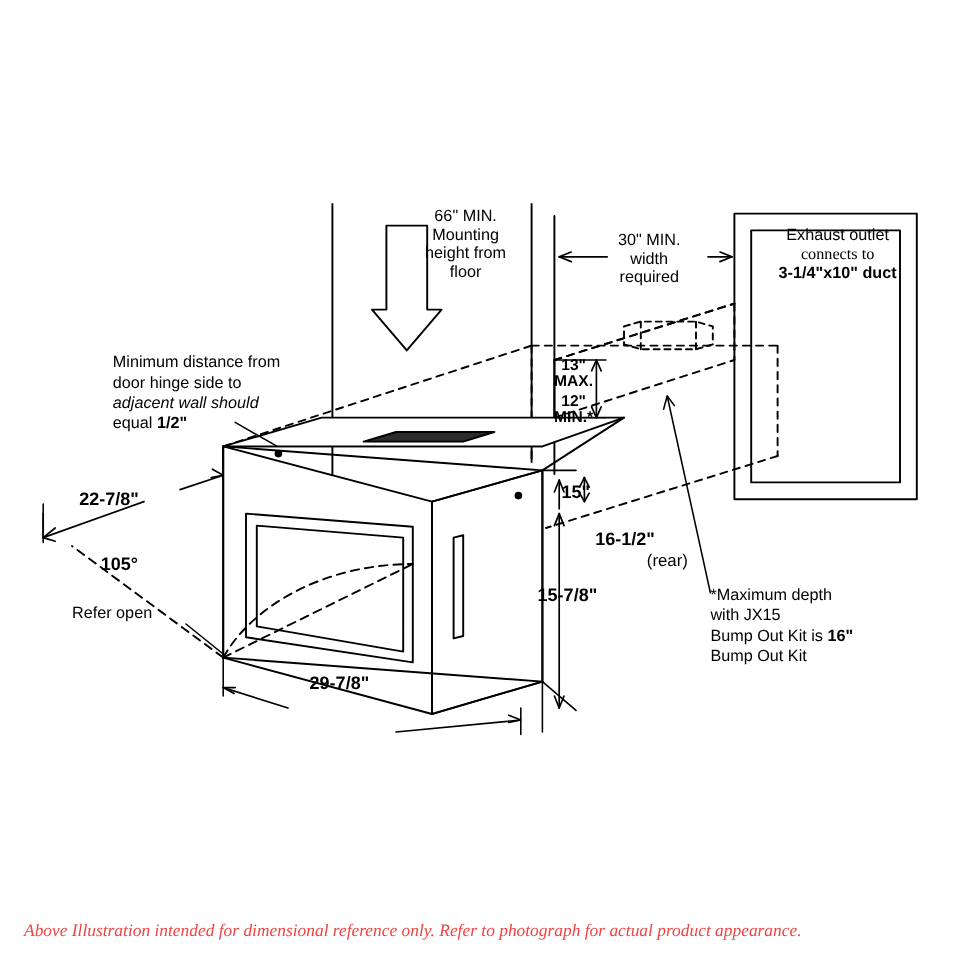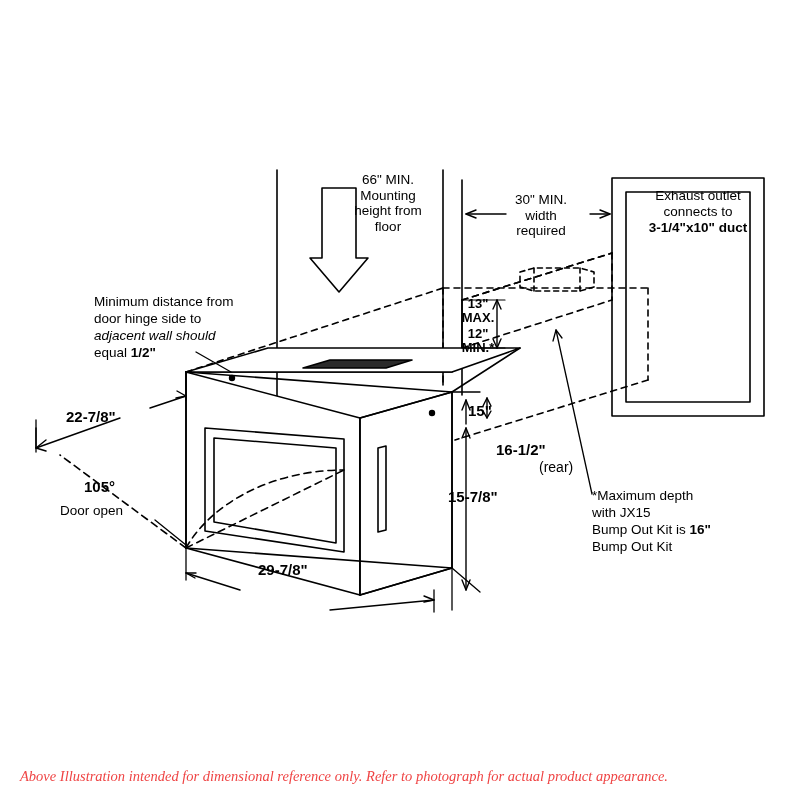--- a/index.html
+++ b/index.html
@@ -176,33 +176,33 @@
   <div class="lbl center" style="left:336px; top:172px; width:104px;">66" MIN.
 Mounting
 height from
 floor</div>
 
   <div class="lbl center" style="left:496px; top:192px; width:90px;">30" MIN.
 width
 required</div>
 
   <div class="lbl center" style="left:622px; top:188px; width:152px;">Exhaust outlet</div>
-  <div class="lbl center" style="left:622px; top:204px; width:152px;">connects to</div>
+  <div class="lbl center" style="left:622px; top:204px; width:152px;font-family:Liberation Serif, serif;">connects to</div>
   <div class="lbl center bold" style="left:622px; top:220px; width:152px;">3-1/4"x10" duct</div>
 
   <div class="lbl" style="left:94px; top:294px; width:210px;">Minimum distance from</div>
   <div class="lbl" style="left:94px; top:311px; width:210px;">door hinge side to</div>
   <div class="lbl" style="left:94px; top:328px; width:210px;font-style:italic;">adjacent wall should</div>
   <div class="lbl" style="left:94px; top:345px; width:210px;"><span>equal </span><span class="bold" style="font-weight:bold;">1/2"</span></div>
 
   <div class="lbl bold" style="left:66px; top:409px; width:100px; font-size:15px;">22-7/8"</div>
 
-  <div class="lbl bold" style="left:84px; top:479px; width:70px; font-size:15px;">105°</div>
-
-  <div class="lbl" style="left:60px; top:503px; width:140px;">Door open</div>
+  <div class="lbl bold" style="left:84px; top:463px; width:70px; font-size:15px;">105°</div>
+
+  <div class="lbl" style="left:60px; top:503px; width:140px;">Refer open</div>
 
   <div class="lbl bold" style="left:258px; top:562px; width:120px; font-size:15px;">29-7/8"</div>
 
   <div class="lbl bold center" style="left:458px; top:297px; width:40px; font-size:13px; line-height:14px;">13"
 MAX.</div>
   <div class="lbl bold center" style="left:456px; top:327px; width:44px; font-size:13px; line-height:14px;">12"
 MIN.*</div>
 
   <div class="lbl bold" style="left:468px; top:403px; width:40px; font-size:15px;">15"</div>
 

